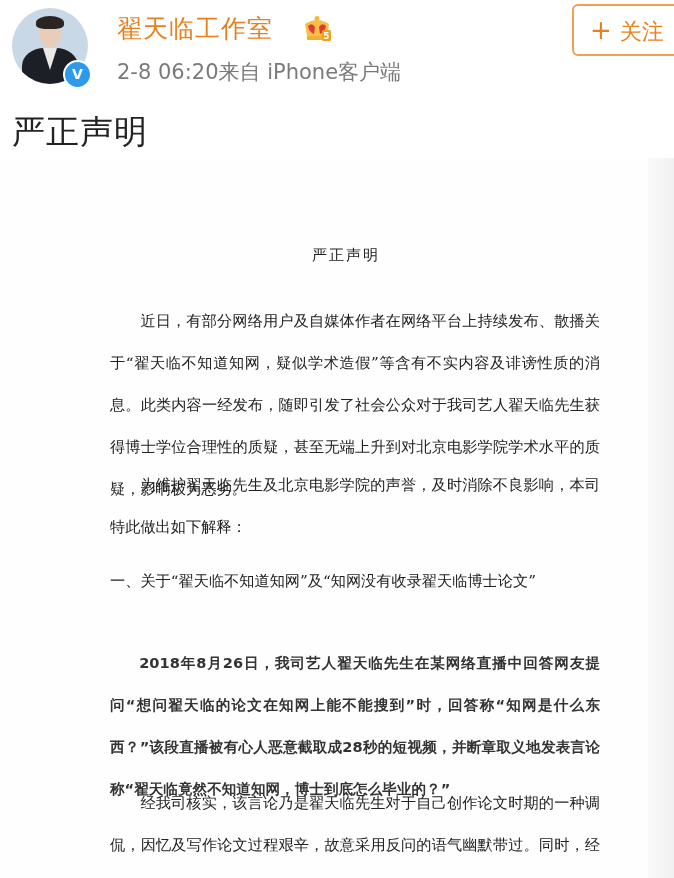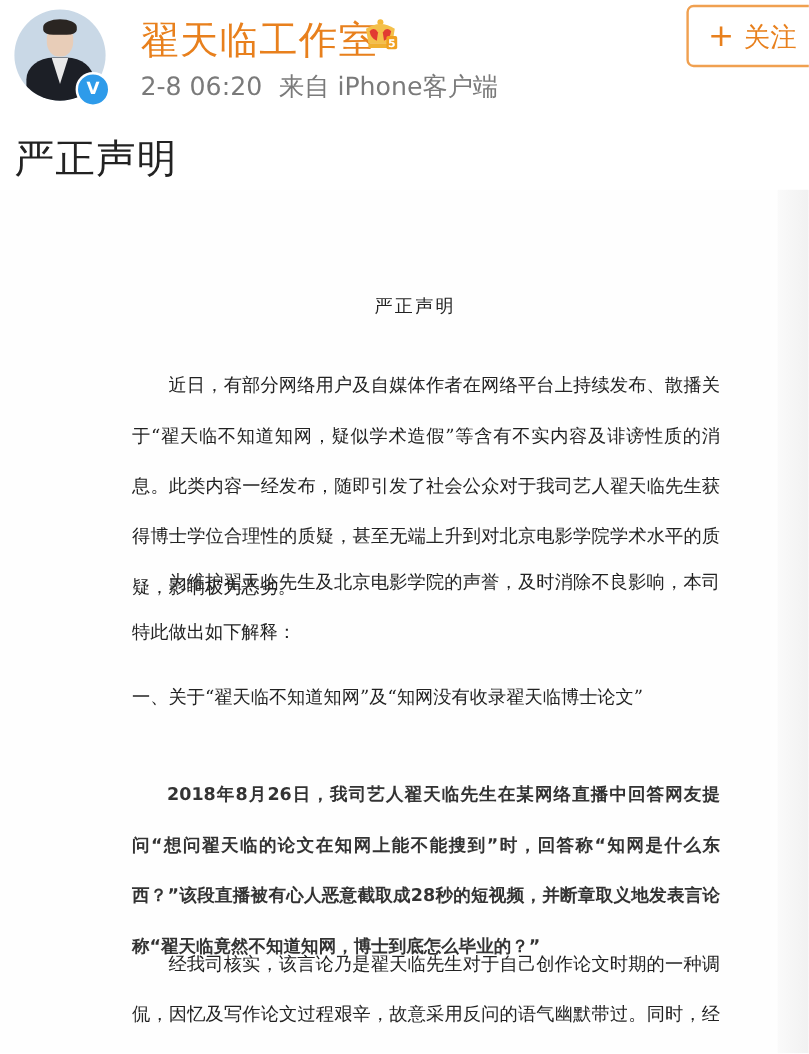--- a/index.html
+++ b/index.html
@@ -13,24 +13,24 @@
   .avatar .hair { position:absolute; left:24px; top:8px; width:28px; height:13px; border-radius:50% 50% 30% 30%;
                   background:#2a2522; }
   .avatar .body { position:absolute; left:10px; top:40px; width:56px; height:45px; border-radius:40% 40% 0 0;
                   background:#1c1f26; }
   .avatar .shirt { position:absolute; left:31px; top:40px; width:14px; height:22px; background:#e9e9e9;
                    clip-path:polygon(0 0,100% 0,50% 100%); }
   .vbadge { position:absolute; left:63px; top:60px; width:25px; height:25px; border-radius:50%;
             background:#2e9bea; border:2px solid #fff; color:#fff; font-size:14px; font-weight:bold;
             text-align:center; line-height:25px; box-sizing:content-box; }
 
-  .username { position:absolute; left:117px; top:12px; font-size:32px; color:#e8801d; letter-spacing:1px; }
+  .username { position:absolute; left:117px; top:12px; font-size:25px; color:#e8801d; letter-spacing:1px; }
   .crown { position:absolute; left:302px; top:15px; width:30px; height:28px; }
   .meta { position:absolute; left:117px; top:58px; font-size:21px; color:#7a7a7a; }
-  .meta .src { margin-left:14px; }
+  .meta .src { margin-left:0; }
 
   .follow-btn { position:absolute; left:572px; top:4px; width:120px; height:52px; box-sizing:border-box;
                 border:2px solid #f0a050; border-radius:6px; color:#e8801d; font-size:22px;
                 line-height:48px; padding-left:16px; background:#fff; }
   .follow-btn .plus { font-size:26px; margin-right:8px; }
 
   .post-text { position:absolute; left:12px; top:110px; font-size:33px; color:#222; letter-spacing:1px; }
 
   .doc-image { position:absolute; left:0; top:158px; width:674px; height:720px; background:#fefefe; overflow:hidden; }
   .doc-image .edge { position:absolute; right:0; top:0; width:26px; height:100%;

